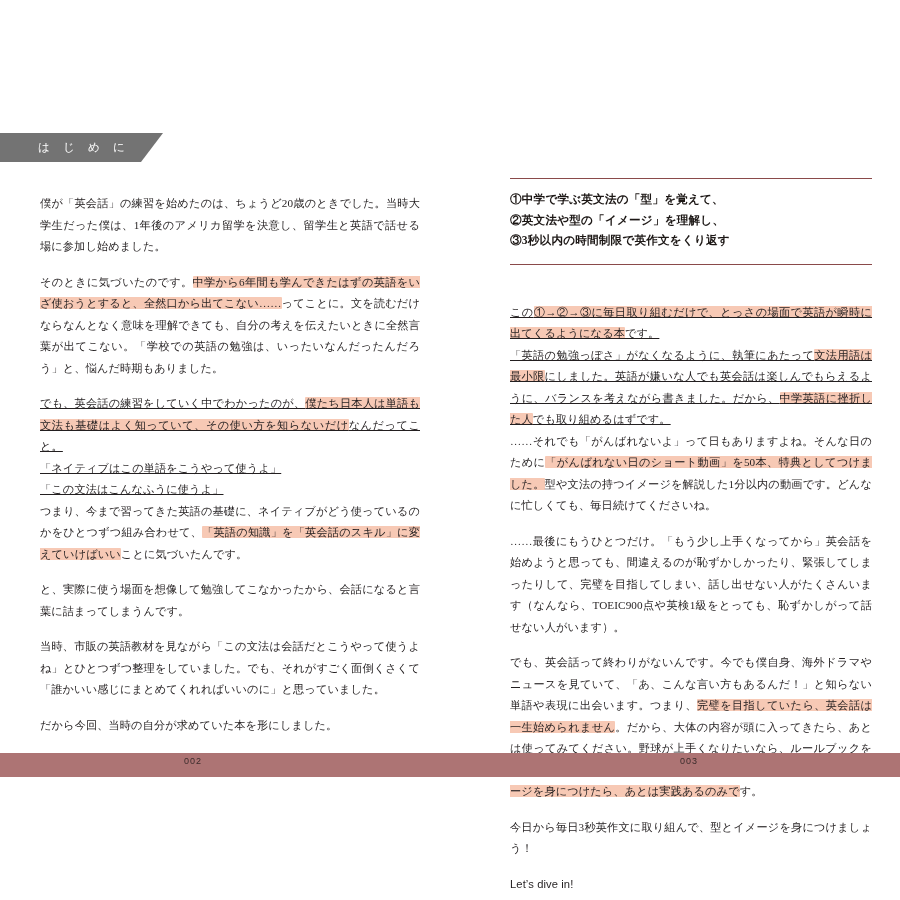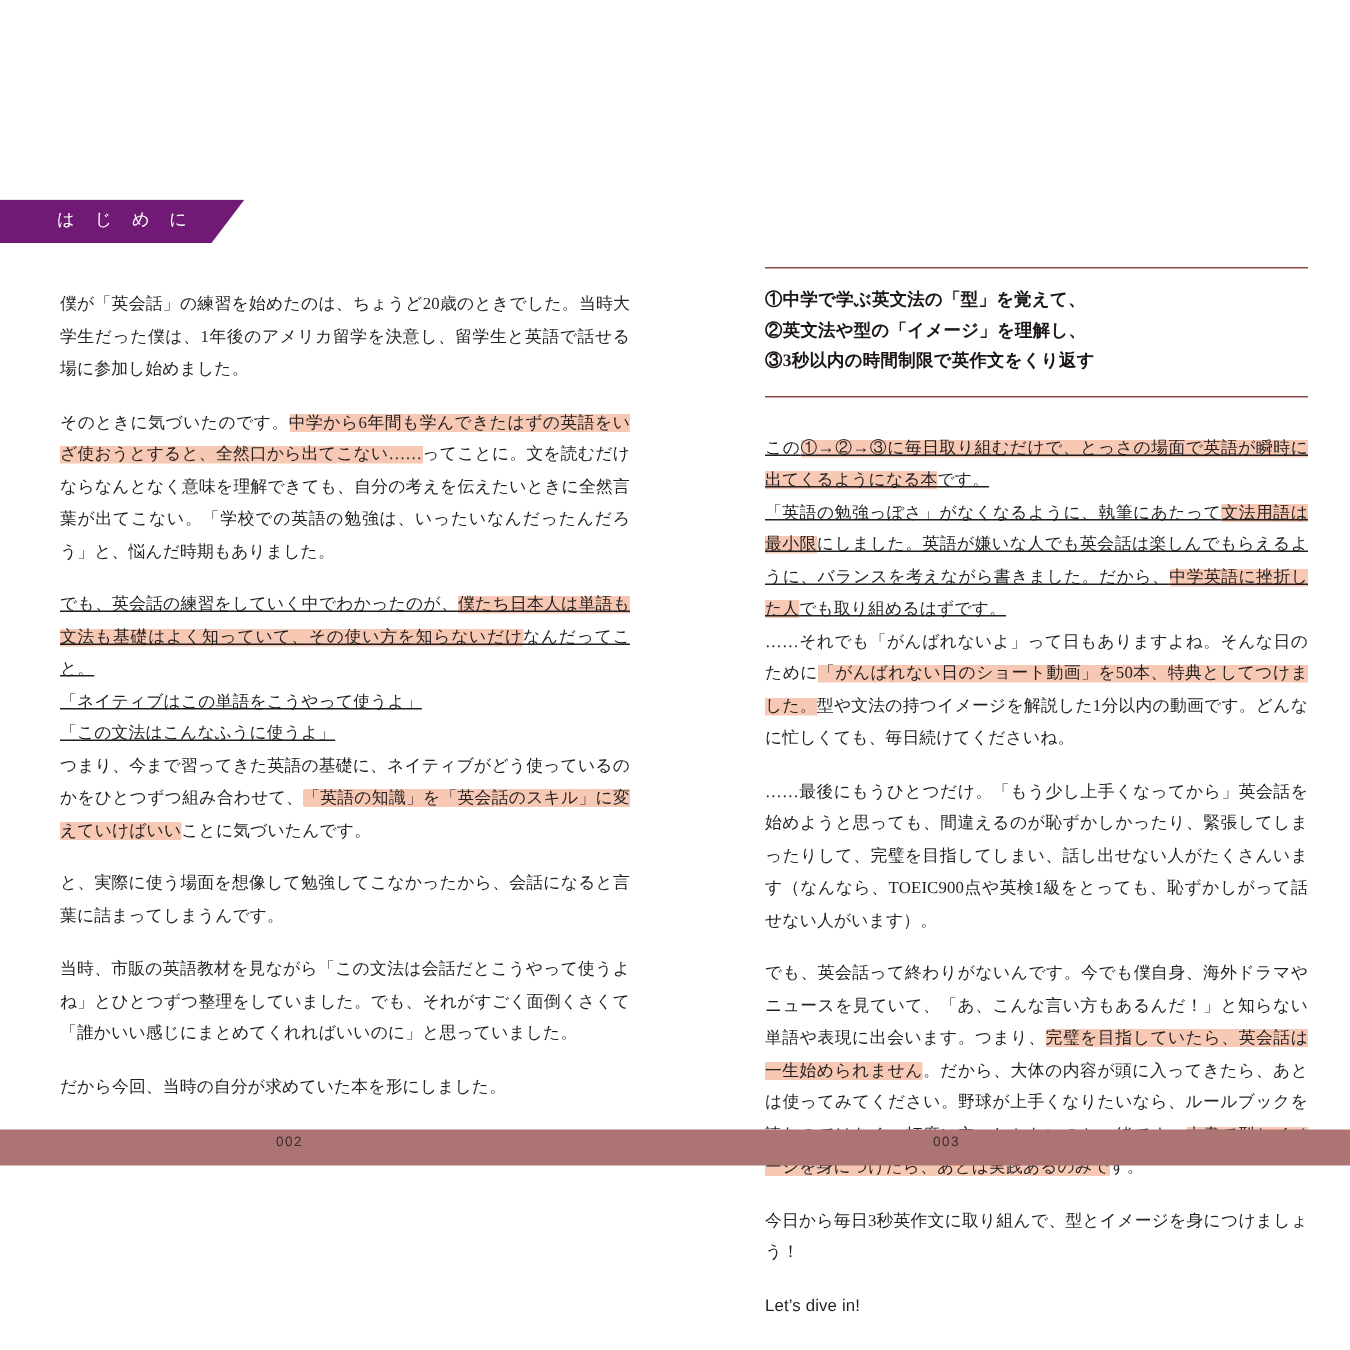--- a/index.html
+++ b/index.html
@@ -24,21 +24,21 @@
     height: 900px;
   }
 
   
   .chapter-ribbon {
     position: absolute;
     left: 0;
     top: 133px;
     width: 163px;
     height: 29px;
-    background: #701a75;
+    background: #737373;
     -webkit-clip-path: polygon(0 0, 163px 0, 141px 29px, 0 29px);
     clip-path: polygon(0 0, 163px 0, 141px 29px, 0 29px);
     display: flex;
     align-items: center;
   }
   .chapter-ribbon-label {
     font-family: "Liberation Sans", "DejaVu Sans", sans-serif;
     color: #ffffff;
     font-size: 11.5px;
     letter-spacing: 5px;
@@ -60,21 +60,21 @@
     position: absolute;
     top: 756px;
     font-family: "Liberation Sans", "DejaVu Sans", sans-serif;
     font-size: 9px;
     color: #3a2b2b;
     letter-spacing: 1px;
     width: 60px;
     text-align: left;
   }
   .folio.left  { left: 184px; }
-  .folio.right { left: 622px; }
+  .folio.right { left: 680px; }
 
   
   .page {
     position: absolute;
     top: 183px;
     width: 380px;
   }
   .page.left  { left: 40px; margin-top: 10px; }
   .page.right { left: 510px; top: 178px; width: 362px; }
 
@@ -94,21 +94,21 @@
     color: #231f20;
     padding: 0;
     border-radius: 1px;
   }
 
   
   .rule-box {
     border-top: 1.6px solid #8a4a4a;
     border-bottom: 1.6px solid #8a4a4a;
     padding: 11px 0 12px 0;
-    margin-bottom: 24px;
+    margin-bottom: 37px;
   }
   .rule-box-line {
     font-family: "Liberation Serif", "DejaVu Serif", serif;
     font-weight: bold;
     font-size: 11.6px;
     line-height: 1.78;
     letter-spacing: 0.2px;
     color: #1c1715;
   }
   .latin { font-family: "Liberation Sans", "DejaVu Sans", sans-serif; font-size: 11px; letter-spacing: 0.3px;}

